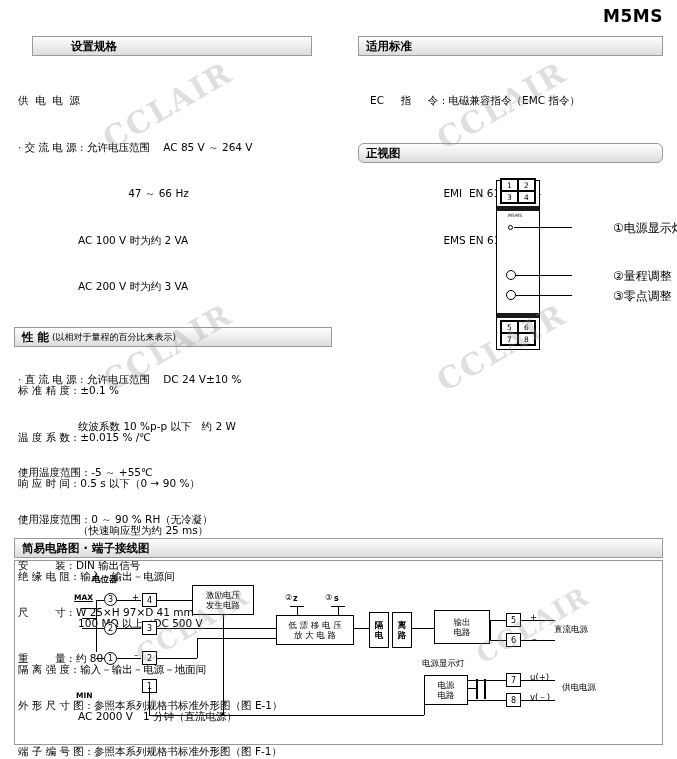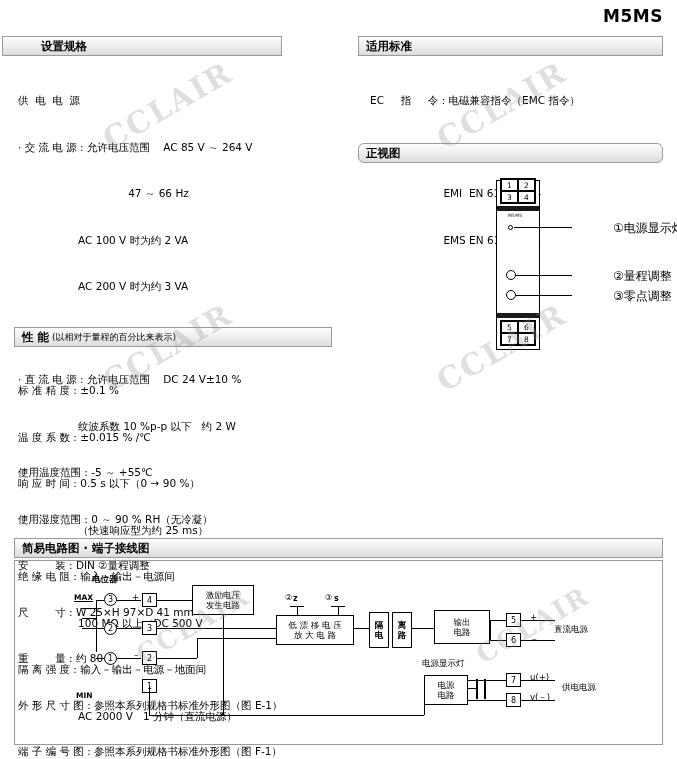--- a/index.html
+++ b/index.html
@@ -148,36 +148,36 @@
   }
   .wm.sm { font-size: 26px; }
 </style>
 </head>
 <body>
 
 <div class="page">
 
   <div class="doc-title">M5MS</div>
 
-  <div class="sec-bar" style="left:2px; top:36px; width:280px;padding-left:38px;">
+  <div class="sec-bar" style="left:32px; top:36px; width:280px;padding-left:38px;">
     <span>设置规格</span>
   </div>
 
   <div class="tblock" style="left:18px; top:62px; width:330px;">
     <div class="tline">供  电  电  源</div>
     <div class="tline">· 交 流 电 源 : 允许电压范围    AC 85 V ～ 264 V</div>
     <div class="tline">                                 47 ～ 66 Hz</div>
     <div class="tline">                  AC 100 V 时为约 2 VA</div>
     <div class="tline">                  AC 200 V 时为约 3 VA</div>
     <div class="tline">                  AC 264 V 时为约 3 VA</div>
     <div class="tline">· 直 流 电 源 : 允许电压范围    DC 24 V±10 %</div>
     <div class="tline">                  纹波系数 10 %p-p 以下   约 2 W</div>
     <div class="tline">使用温度范围 : -5 ～ +55℃</div>
     <div class="tline">使用湿度范围 : 0 ～ 90 % RH（无冷凝）</div>
-    <div class="tline">安        装 : DIN ②量程调整</div>
+    <div class="tline">安        装 : DIN 输出信号</div>
     <div class="tline">尺        寸 : W 25×H 97×D 41 mm</div>
     <div class="tline">重        量 : 约 80 g</div>
     <div class="tline">外 形 尺 寸 图 : 参照本系列规格书标准外形图（图 E-1）</div>
     <div class="tline">端 子 编 号 图 : 参照本系列规格书标准外形图（图 F-1）</div>
   </div>
 
   <div class="sec-bar" style="left:14px; top:327px; width:318px;">
     <span>性  能</span>
     <span class="sub">(以相对于量程的百分比来表示)</span>
   </div>

